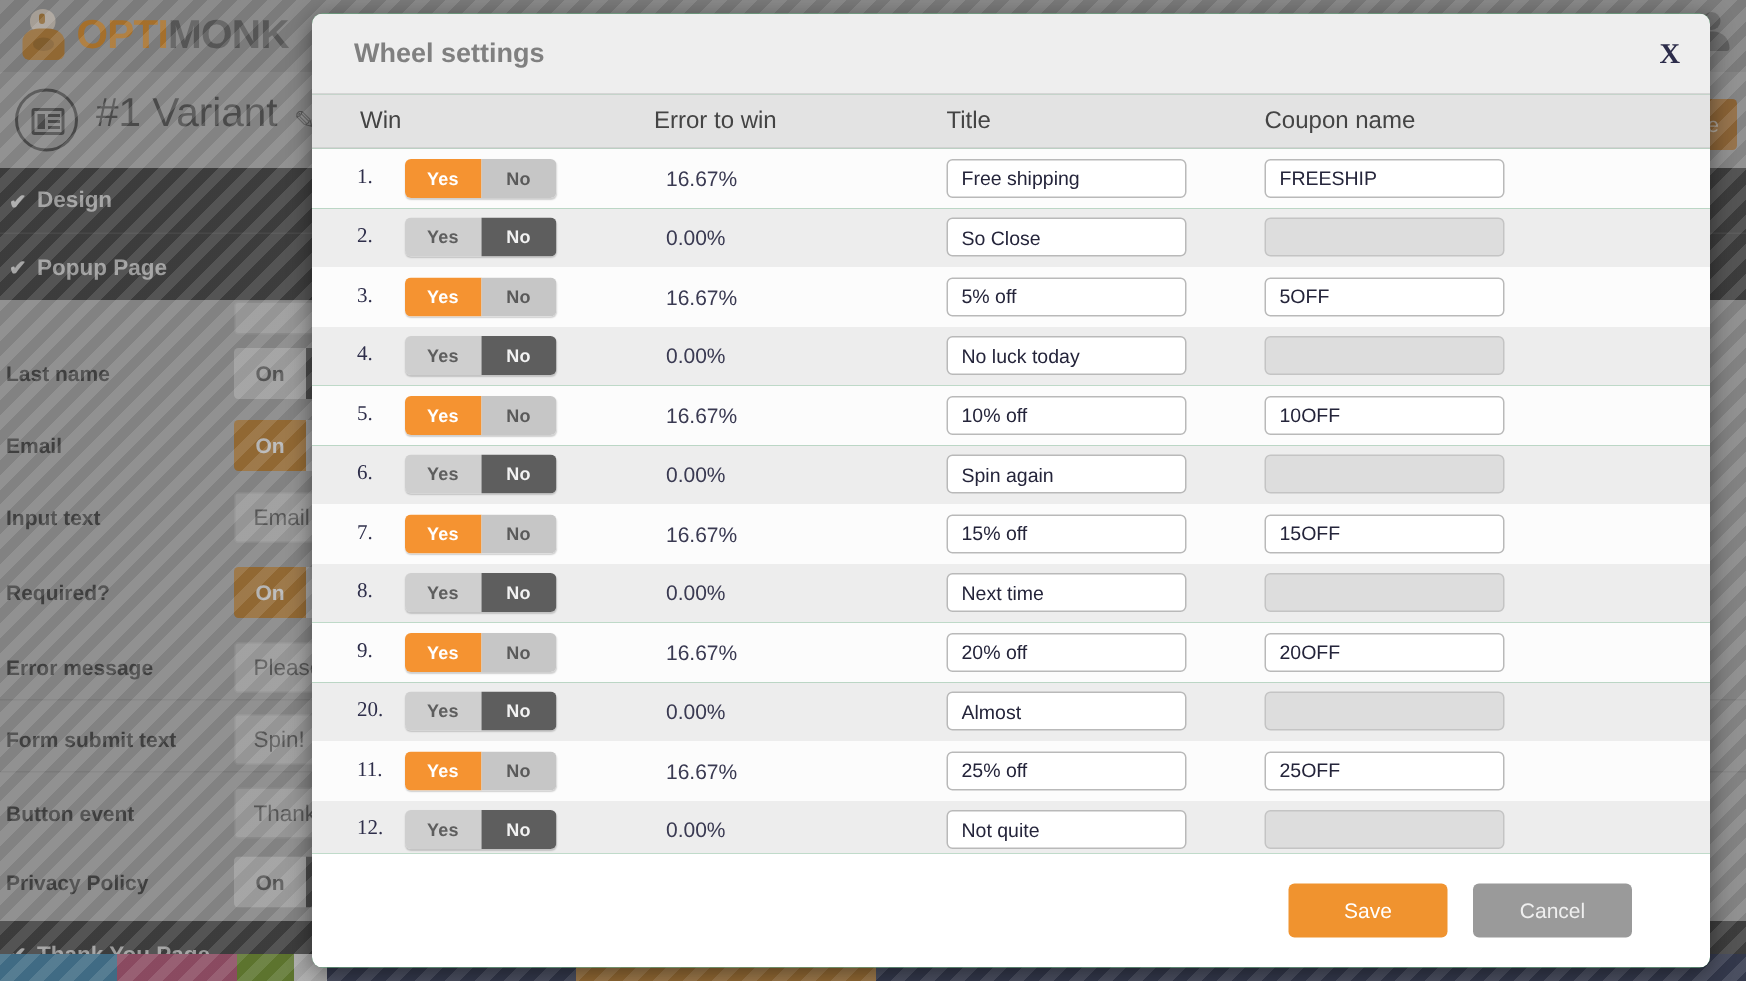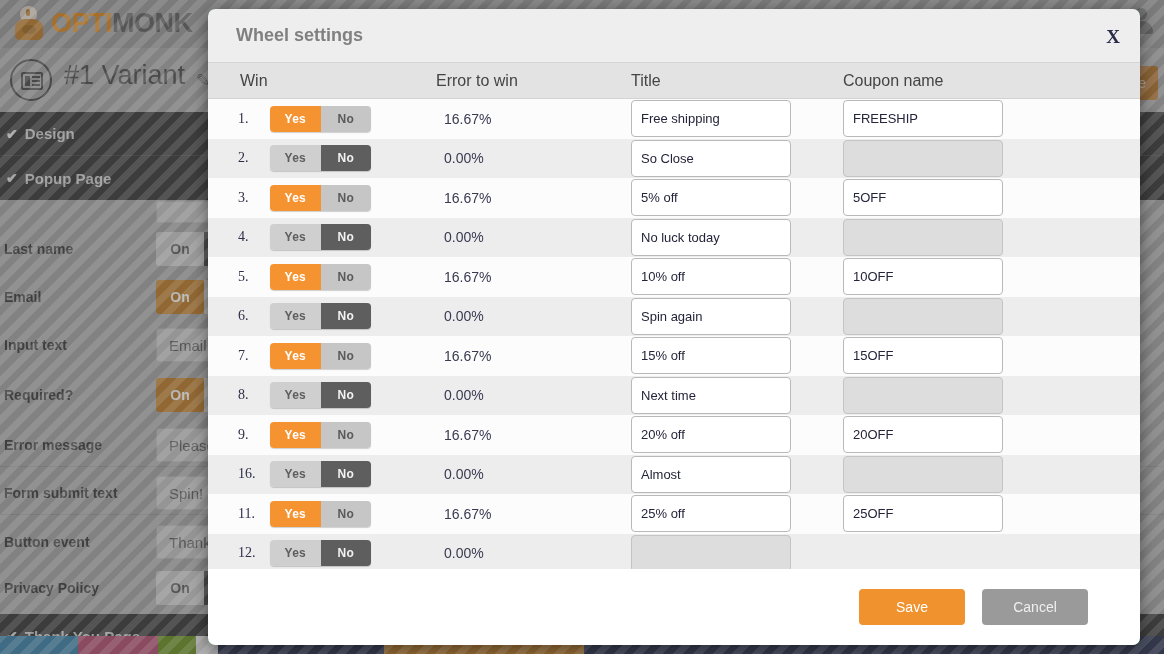--- a/index.html
+++ b/index.html
@@ -206,21 +206,21 @@
   .toggle .seg {
     flex: 1; display: flex; align-items: center; justify-content: center;
     font-size: 12px; font-weight: bold; letter-spacing: 0.2px;
   }
   .toggle.yes .s-yes { background: #f59331; color: #ffffff; }
   .toggle.yes .s-no  { background: #c6c6c6; color: #5a5a5a; }
   .toggle.no  .s-yes { background: #cfcfcf; color: #5e5e5e; }
   .toggle.no  .s-no  { background: #5e5e5e; color: #f2f2f2; }
 
   .txtinput {
-    width: 160px; height: 37px; border: 1px solid #b9b9b9; border-radius: 4px;
+    width: 160px; height: 26px; border: 1px solid #b9b9b9; border-radius: 4px;
     background: #ffffff; font-size: 13px; color: #24243a;
     padding: 0 9px; font-family: "Liberation Sans", sans-serif;
   }
   .txtinput.disabled { background: #dddddd; border-color: #c4c4c4; color: #888; }
 
   #modal-footer {
     height: 76px; flex: none; display: flex; align-items: center;
     justify-content: flex-end; padding-right: 52px; gap: 17px; background: #fff;
   }
   .btn {
@@ -468,21 +468,21 @@
           <div class="toggle yes">
             <div class="seg s-yes">Yes</div>
             <div class="seg s-no">No</div>
           </div>
         </div>
         <div class="cell-chance">16.67%</div>
         <div class="cell-title"><input type="text" class="txtinput" value="20% off" style=""></div>
         <div class="cell-coupon"><input type="text" class="txtinput" value="20OFF" style=""></div>
       </div>
       <div class="row alt">
-        <div class="cell-num">16.</div>
+        <div class="cell-num">20.</div>
         <div class="cell-win">
           <div class="toggle no">
             <div class="seg s-yes">Yes</div>
             <div class="seg s-no">No</div>
           </div>
         </div>
         <div class="cell-chance">0.00%</div>
         <div class="cell-title"><input type="text" class="txtinput" value="Almost" style=""></div>
         <div class="cell-coupon"><input type="text" class="txtinput disabled" disabled="" style=""></div>
       </div>
@@ -500,20 +500,21 @@
       </div>
       <div class="row alt">
         <div class="cell-num">12.</div>
         <div class="cell-win">
           <div class="toggle no">
             <div class="seg s-yes">Yes</div>
             <div class="seg s-no">No</div>
           </div>
         </div>
         <div class="cell-chance">0.00%</div>
+        <div class="cell-title"><input type="text" class="txtinput" value="Not quite" style=""></div>
         <div class="cell-coupon"><input type="text" class="txtinput disabled" disabled="" style=""></div>
       </div>
     </div>
 
   <div id="modal-footer">
     <button class="btn" id="btn-save">Save</button>
     <button class="btn" id="btn-cancel">Cancel</button>
   </div>
 </div>
 

